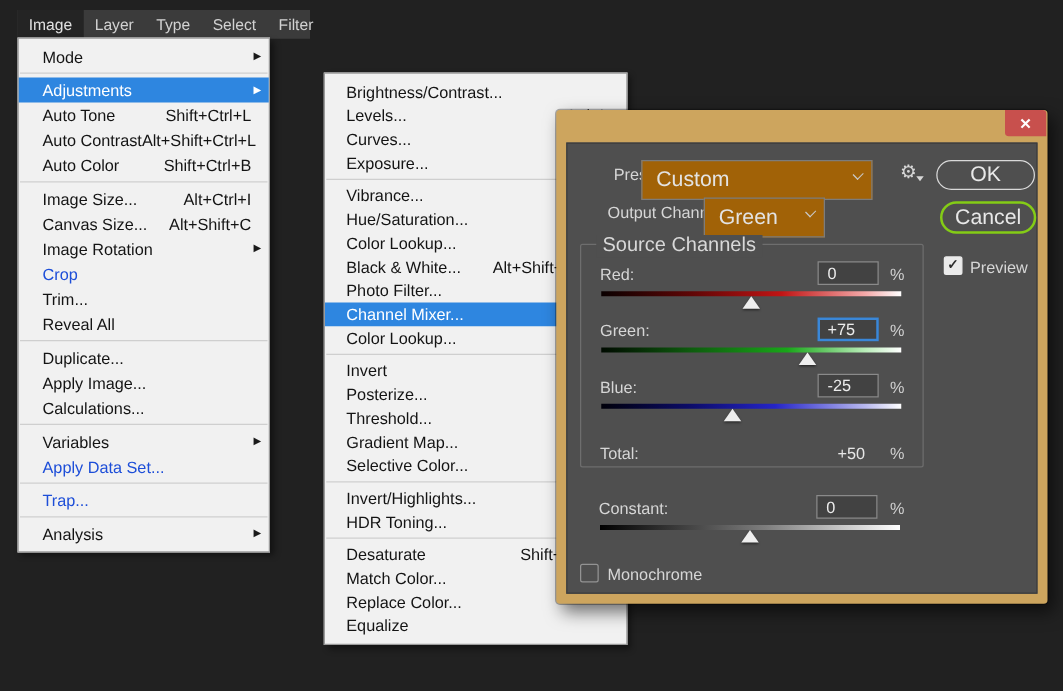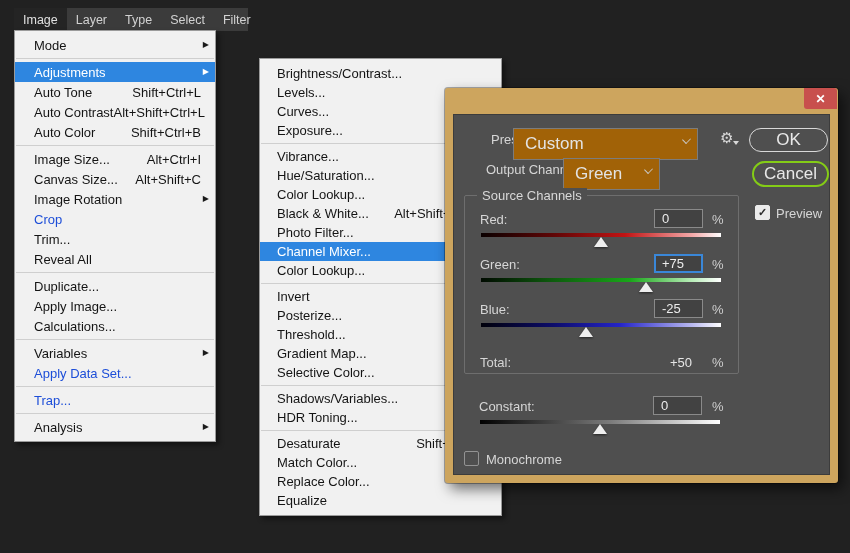--- a/index.html
+++ b/index.html
@@ -103,21 +103,21 @@
   .cb .glyph { display:none; font-size:11px; font-weight:bold; color:#2e2e2e; line-height:1; }
   .cb.on { background:#ebebeb; border-color:#ebebeb; }
   .cb.on .glyph { display:block; }
 
   .groupbox {
     position:absolute; left:10px; top:80px; width:275px; height:179px;
     border:1px solid #6e6e6e; border-radius:2px;
   }
   .legend {
     position:absolute; top:-8px; left:12px; background:#4f4f4f;
-    padding:0 5px; font-size:13px; color:#d8d8d8; white-space:nowrap;
+    padding:0 5px; font-size:16px; color:#d8d8d8; white-space:nowrap;
   }
 
   .numin {
     position:absolute; width:49px; height:19px; background:#424242;
     border:1px solid #8a8a8a; color:#ececec; font-size:13px;
     font-family:"Liberation Sans", sans-serif; padding:0 0 0 7px; outline:none;
   }
   .numin.focused { border:2px solid #3a87d8; padding-left:6px; }
   .pct { position:absolute; font-size:13px; color:#cfcfcf; }
 
@@ -284,21 +284,21 @@
       <span class="lbl">Threshold...</span>
     </div>
     <div class="mi">
       <span class="lbl">Gradient Map...</span>
     </div>
     <div class="mi">
       <span class="lbl">Selective Color...</span>
     </div>
     <div class="sep"></div>
     <div class="mi">
-      <span class="lbl">Shadows/Variables...</span>
+      <span class="lbl">Invert/Highlights...</span>
     </div>
     <div class="mi">
       <span class="lbl">HDR Toning...</span>
     </div>
     <div class="sep"></div>
     <div class="mi">
       <span class="lbl">Desaturate</span>
       <span class="spacer"></span>
       <span class="sc">Shift+Ctrl+U</span>
     </div>

